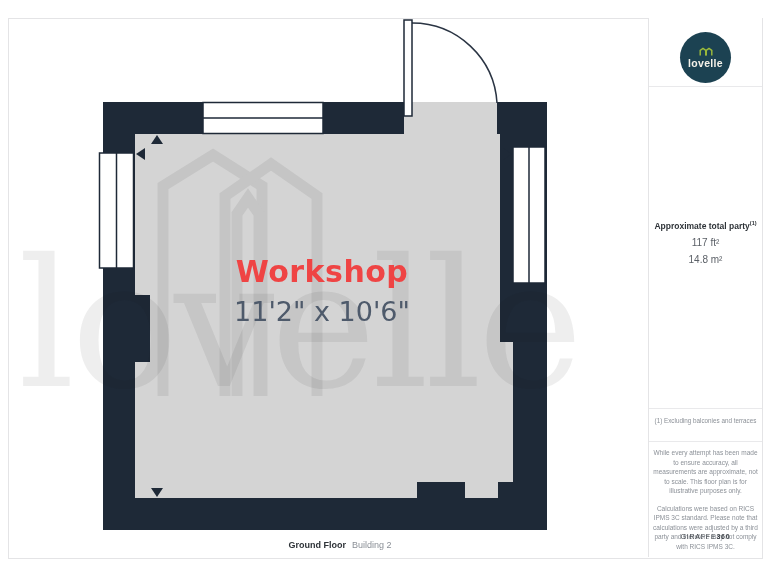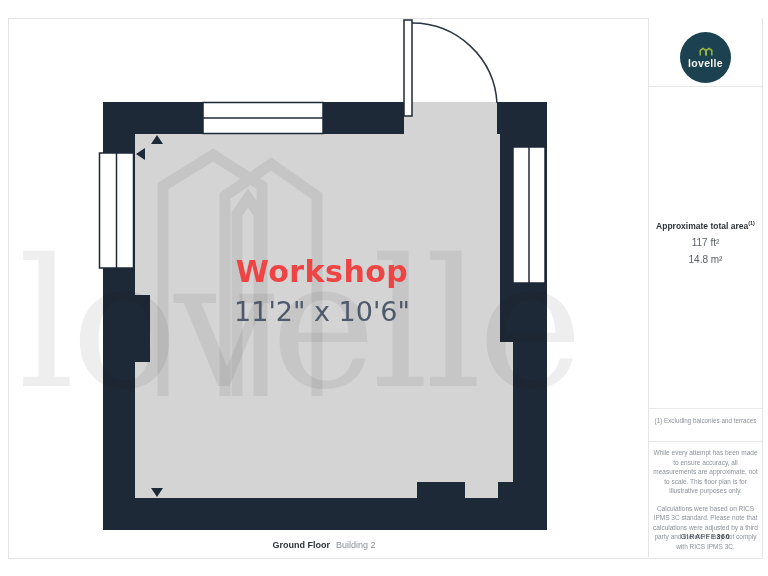--- a/index.html
+++ b/index.html
@@ -35,21 +35,21 @@
   }
   .room-dim.first{margin-top:7px;}
   
   .arrow{position:absolute;width:0;height:0;z-index:2;}
   .arrow-up{left:151px;top:135px;border-left:6px solid transparent;border-right:6px solid transparent;border-bottom:9px solid #1e2937;}
   .arrow-down{left:151px;top:488px;border-left:6px solid transparent;border-right:6px solid transparent;border-top:9px solid #1e2937;}
   .arrow-left{left:136px;top:148px;border-top:6px solid transparent;border-bottom:6px solid transparent;border-right:9px solid #1e2937;}
   .arrow-right{left:503px;top:148px;border-top:6px solid transparent;border-bottom:6px solid transparent;border-left:9px solid #1e2937;}
   
   .floor-label{
-    position:absolute;left:0;top:540px;width:648px;text-align:center;z-index:4;
+    position:absolute;left:16px;top:540px;width:648px;text-align:center;z-index:4;
     font-size:9px;color:#8a8f96;
   }
   .floor-label .bold{font-weight:bold;color:#2e3338;margin-right:6px;}
   
   .sidebar{
     position:absolute;left:648px;top:18px;width:113px;height:539px;
     border-left:1px solid #e4e4e6;z-index:5;background:#fff;
   }
   .logo-wrap{position:absolute;left:0;top:0;width:113px;height:68px;}
   .logo-circle{
@@ -145,21 +145,21 @@
           <path d="M 1.2 8.5 V 3.4 L 4 1.4 L 6.8 3.4 V 8.5"></path>
           <path d="M 7.2 8.5 V 3.4 L 10 1.4 L 12.8 3.4 V 8.5"></path>
         </g>
       </svg>
       <div class="logo-text">lovelle</div>
     </div>
   </div>
   <div class="sb-divider div1"></div>
 
   <div class="area-block">
-    <div class="area-heading"><span>Approximate total area</span><sup>(1)</sup></div>
+    <div class="area-heading"><span>Approximate total party</span><sup>(1)</sup></div>
     <div class="area-val">117 ft²</div>
     <div class="area-val">14.8 m²</div>
   </div>
 
   <div class="sb-divider div2"></div>
   <div class="note-block">(1) Excluding balconies and terraces</div>
   <div class="sb-divider div3"></div>
 
   <div class="disclaimer">
     <p>While every attempt has been made to ensure accuracy, all measurements are approximate, not to scale. This floor plan is for illustrative purposes only.</p>

